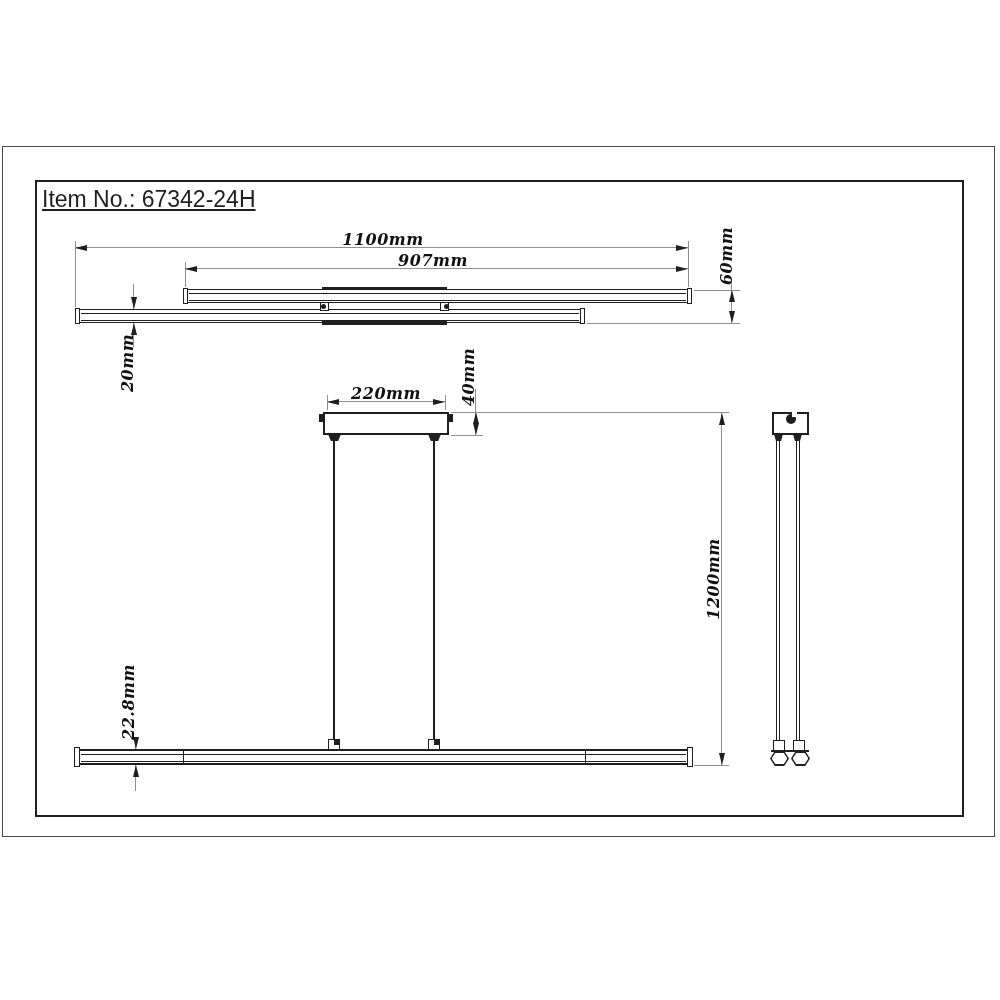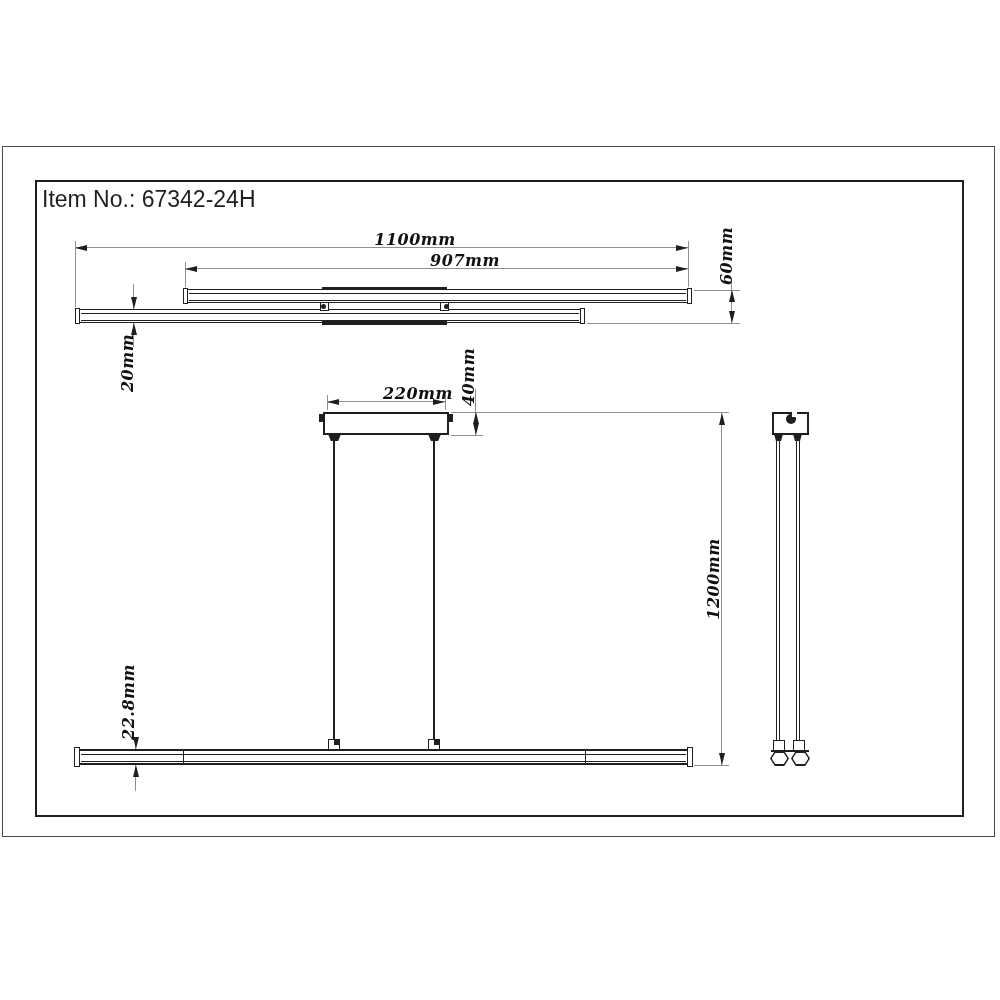--- a/index.html
+++ b/index.html
@@ -11,35 +11,35 @@
   html,body{margin:0;padding:0;background:var(--bg);}
   #stage{position:relative;width:1000px;height:1000px;background:var(--bg);overflow:hidden;
          font-family:"Liberation Sans",sans-serif;}
   .abs{position:absolute;}
   .ln{position:absolute;background:var(--ol);}
   .gln{position:absolute;background:var(--dl);}
   .box{position:absolute;border:2px solid var(--ol);background:var(--bg);box-sizing:border-box;}
   .box15{position:absolute;border:1.5px solid var(--ol);background:var(--bg);box-sizing:border-box;}
   .fill{position:absolute;background:var(--ol);}
   .dim{position:absolute;font:italic 600 16px "DejaVu Serif",serif;color:var(--tx);
-       white-space:nowrap;transform:translateX(-50%);letter-spacing:.5px;margin-left:32px;}
+       white-space:nowrap;transform:translateX(-50%);letter-spacing:.5px;}
   .vdim{position:absolute;font:italic 600 16px "DejaVu Serif",serif;color:var(--tx);
         white-space:nowrap;transform:translate(-50%,-50%) rotate(-90deg);letter-spacing:.5px;}
   .ar{position:absolute;width:0;height:0;}
   .arl{border-top:3px solid transparent;border-bottom:3px solid transparent;border-right:12px solid var(--ol);}
   .arr{border-top:3px solid transparent;border-bottom:3px solid transparent;border-left:12px solid var(--ol);}
   .aru{border-left:3px solid transparent;border-right:3px solid transparent;border-bottom:12px solid var(--ol);}
   .ard{border-left:3px solid transparent;border-right:3px solid transparent;border-top:12px solid var(--ol);}
   .trap{position:absolute;background:var(--ol);clip-path:polygon(0 0,100% 0,78% 100%,22% 100%);}
   .hex{position:absolute;background:var(--ol);
        clip-path:polygon(25% 0,75% 0,100% 50%,75% 100%,25% 100%,0 50%);}
   .hex::after{content:"";position:absolute;inset:1.6px;background:var(--bg);
        clip-path:polygon(25% 0,75% 0,100% 50%,75% 100%,25% 100%,0 50%);}
   .dot{position:absolute;background:var(--ol);border-radius:50%;}
-  .title{position:absolute;font:400 23px "Liberation Sans",sans-serif;color:var(--ol);white-space:nowrap;}
+  .title{position:absolute;font:400 23px "Liberation Sans",sans-serif;color:var(--ol);white-space:nowrap;text-decoration:underline;}
 </style>
 </head>
 <body>
 
 <div id="stage">
 
   <div class="abs" style="left:2px;top:146px;width:993px;height:691px;border:1px solid #4a4a4a;box-sizing:border-box;"></div>
   <div class="abs" style="left:35px;top:180px;width:929px;height:637px;border:2px solid var(--ol);box-sizing:border-box;"></div>
 
   <div class="title" style="left:42px;top:186px;">Item No.: 67342-24H</div>

